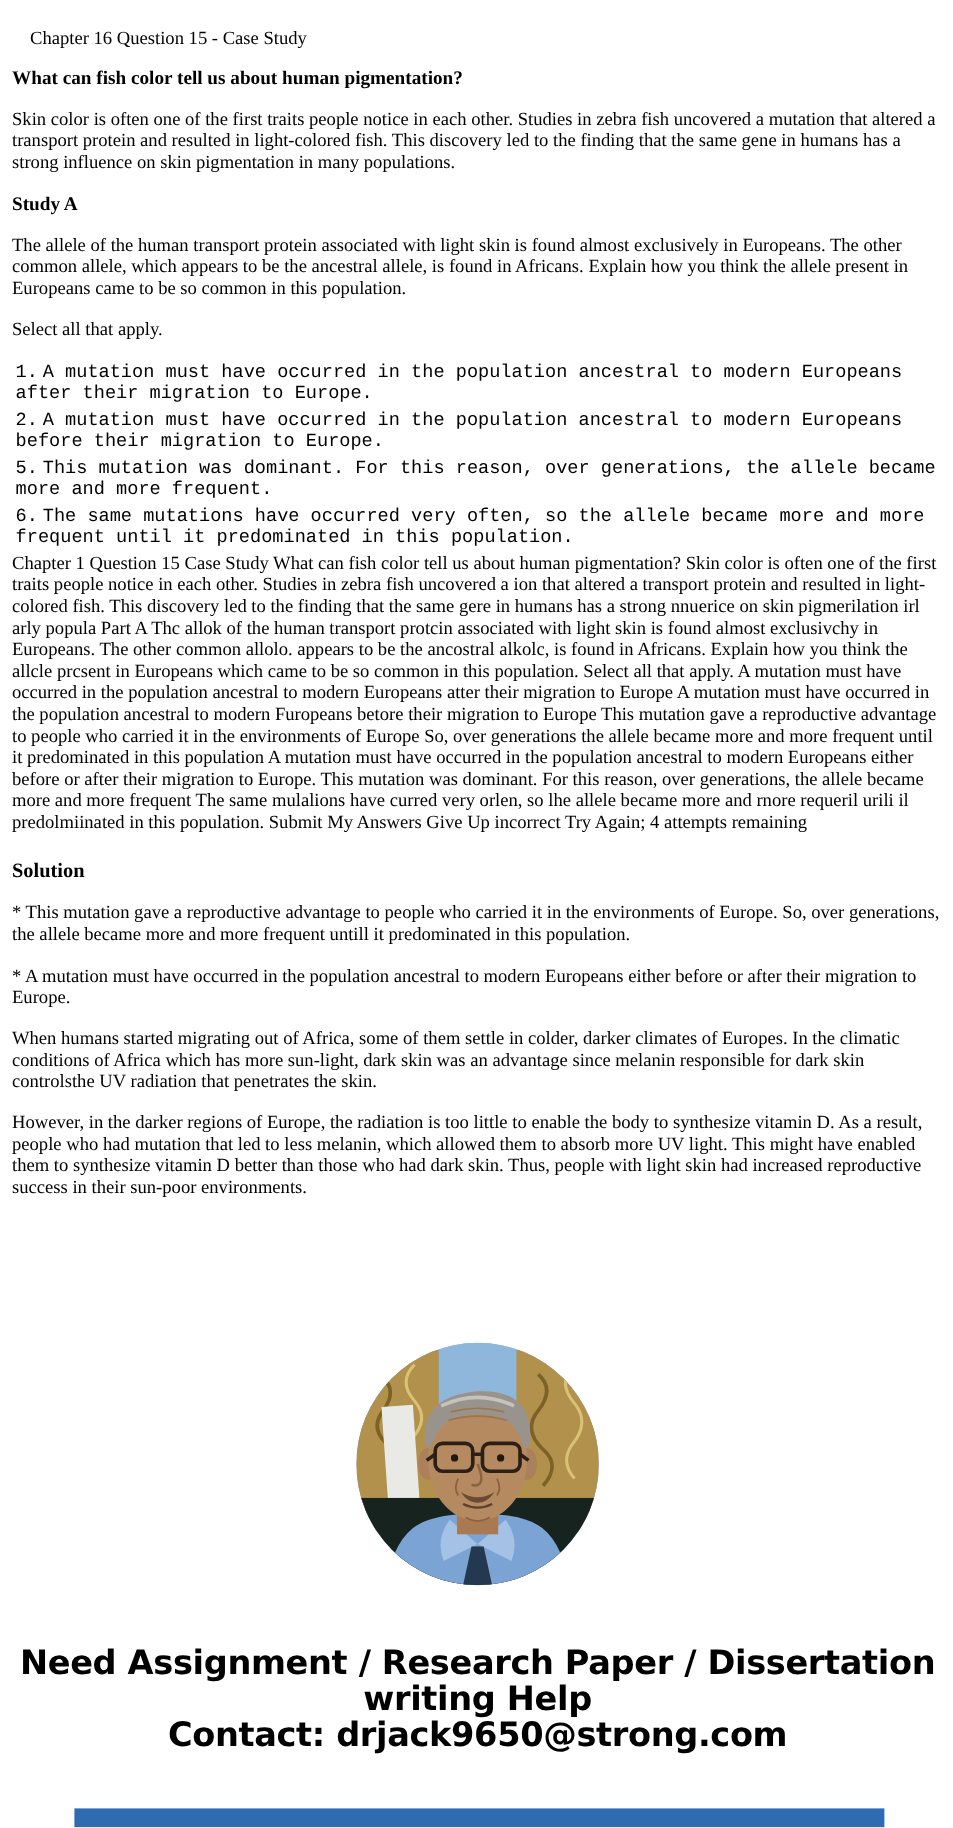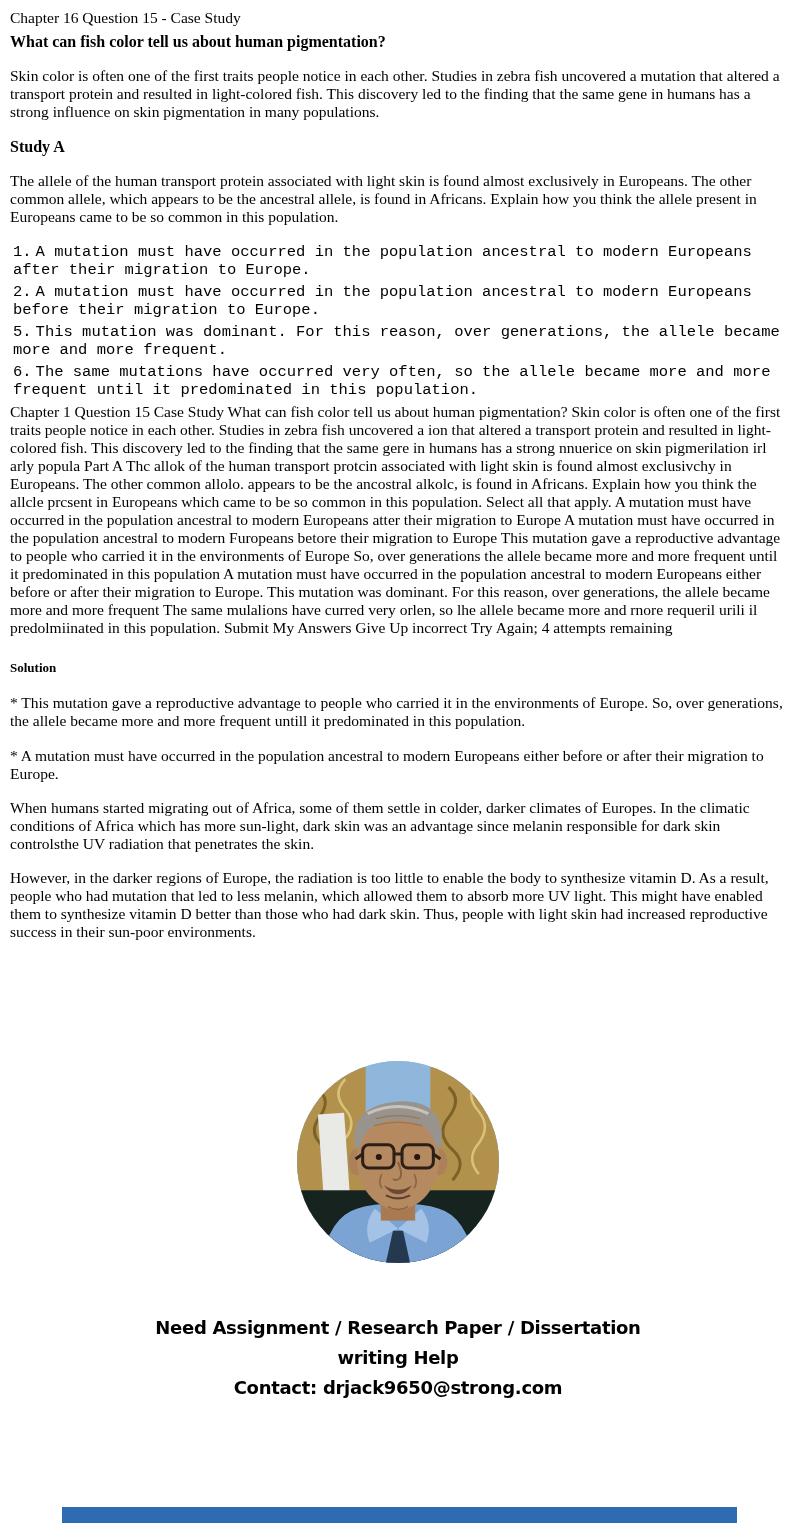--- a/index.html
+++ b/index.html
@@ -9,44 +9,44 @@
     height: 1523px;
     overflow: hidden;
     box-sizing: border-box;
     padding: 9px 8px 0 10px;
     background: #ffffff;
     color: #000000;
     font-family: "Liberation Serif", serif;
     font-size: 15.5px;
     line-height: 18px;
   }
-  .doc-header { margin: 0; }
+  .doc-header { margin: 15px; }
   .q-title   { font-weight: bold; font-size: 16px; margin-top: 6px; }
   .para      { margin: 16px 0 0 0; }
   .part-heading { font-weight: bold; font-size: 16px; margin-top: 17px; }
   .options   { margin: 17px 0 0 0; padding: 0 0 0 3px; list-style: none; }
   .option    { margin-bottom: 4px; font-family: Liberation Mono, monospace; }
   .option .num { margin-right: 4px; }
   .transcript { margin: 2px 0 0 0; }
-  .solution-heading { font-weight: bold; font-size: 13px; margin-top: 22px; }
+  .solution-heading { font-weight: bold; font-size: 17px; margin-top: 22px; }
   .ans { margin-top: 17px; }
   .avatar-wrap {
     width: 202px; height: 202px;
     border-radius: 50%;
     overflow: hidden;
     margin: 120px auto 0;
     background: #8fb7dc;
   }
   .avatar-wrap svg { display: block; width: 202px; height: 202px; }
   .footer {
     margin-top: 50px;
     text-align: center;
     font-family: "DejaVu Sans", sans-serif;
     font-weight: bold;
-    font-size: 18px;
+    font-size: 28px;
     line-height: 30px;
     letter-spacing: -0.3px;
   }
   .bottom-bar {
     position: absolute;
     left: 62px; right: 57px; bottom: 0;
     height: 16px;
     background: #2e6bb0; 
   }
 </style>
@@ -58,20 +58,21 @@
   <p class="doc-header">Chapter 16 Question 15 - Case Study</p>
 
   <p class="q-title">What can fish color tell us about human pigmentation?</p>
 
   <p class="para">Skin color is often one of the first traits people notice in each other. Studies in zebra fish uncovered a mutation that altered a transport protein and resulted in light-colored fish. This discovery led to the finding that the same gene in humans has a strong influence on skin pigmentation in many populations.</p>
 
   <p class="part-heading">Study A</p>
 
   <p class="para">The allele of the human transport protein associated with light skin is found almost exclusively in Europeans. The other common allele, which appears to be the ancestral allele, is found in Africans. Explain how you think the allele present in Europeans came to be so common in this population.</p>
 
+  <p class="para">Select all that apply.</p>
 
   <ol class="options">
     <li class="option">
       <span class="num">1.</span><span>A mutation must have occurred in the population ancestral to modern Europeans after their migration to Europe.</span>
     </li>
     <li class="option">
       <span class="num">2.</span><span>A mutation must have occurred in the population ancestral to modern Europeans before their migration to Europe.</span>
     </li>
     <li class="option">
       <span class="num">5.</span><span>This mutation was dominant. For this reason, over generations, the allele became more and more frequent.</span>

